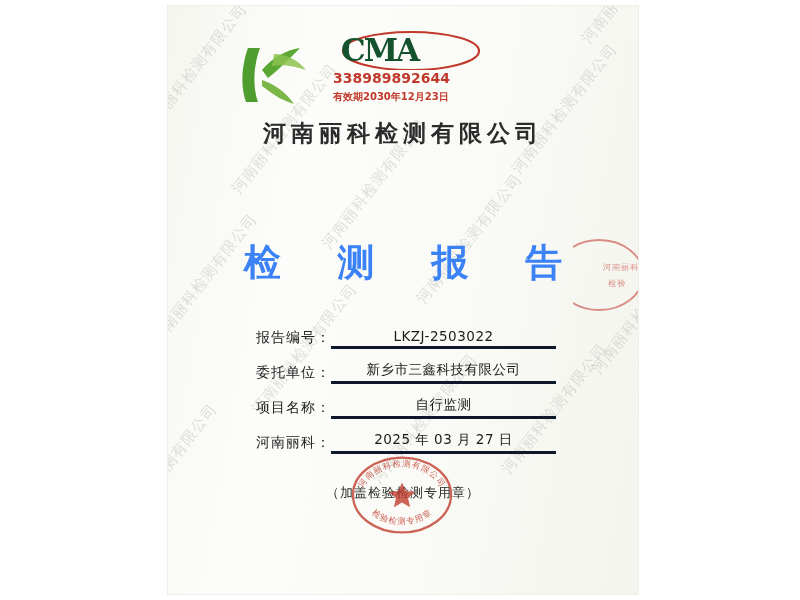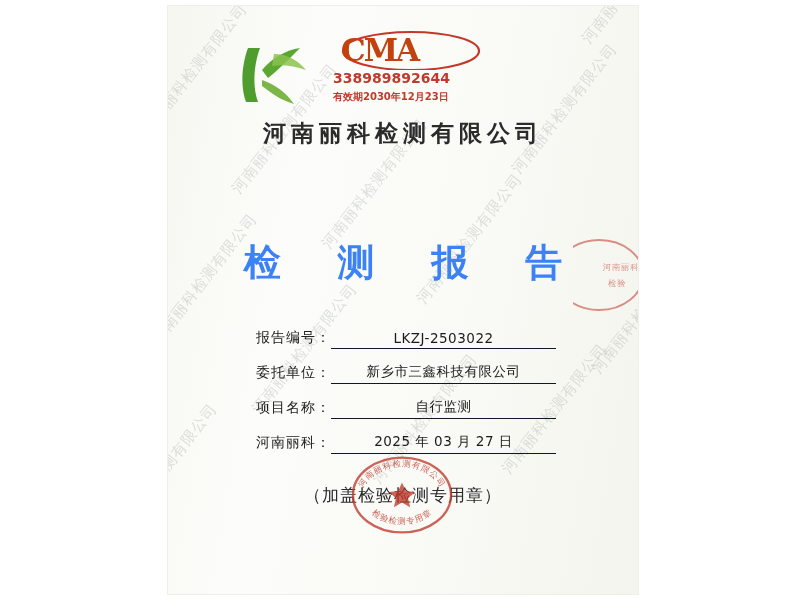--- a/index.html
+++ b/index.html
@@ -98,21 +98,21 @@
     top: 6px;
     width: 170px;
     height: 88px;
   }
   .cma-text {
     position: absolute;
     left: 8px;
     top: 0px;
     font-size: 31px;
     font-weight: bold;
-    color: #c2410c;
+    color: #14532d;
     letter-spacing: -2px;
     font-family: "DejaVu Serif", "Liberation Serif", serif;
   }
   .cma-num {
     position: absolute;
     left: 0px;
     top: 38px;
     font-size: 14px;
     font-weight: bold;
     color: #c0392b;
@@ -174,34 +174,34 @@
     color: #222;
     letter-spacing: 1px;
     white-space: nowrap;
     padding-bottom: 2px;
   }
   .field-value {
     flex: 1;
     text-align: center;
     font-size: 13.5px;
     color: #1a1a1a;
-    border-bottom: 1px solid #0f172a;
+    border-bottom: 3px solid #0f172a;
     padding-bottom: 2px;
     letter-spacing: 0.5px;
     white-space: nowrap;
   }
 
   
   .seal-note {
     position: absolute;
     left: 0;
     top: 478px;
     width: 470px;
     text-align: center;
-    font-size: 17px;
+    font-size: 13px;
     color: #2a2a2a;
     letter-spacing: 1px;
   }
 
   
   .stamp {
     position: absolute;
     left: 180px;
     top: 448px;
     width: 108px;

